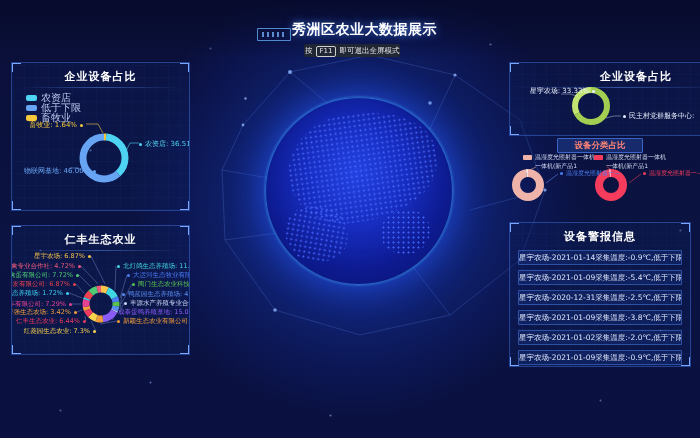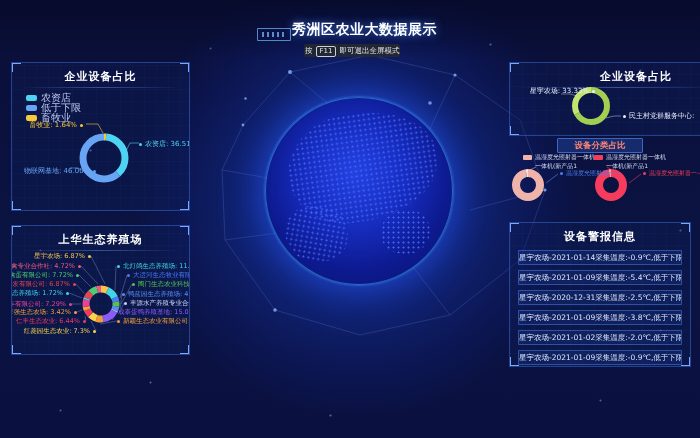--- a/index.html
+++ b/index.html
@@ -160,21 +160,21 @@
     <div class="co dot-after" style="right:106px;top:58px;color:#f5c93b">畜牧业: 1.64%</div>
     <div class="co dot-before" style="left:127px;top:77px;color:#4ed3f2">农资店: 36.51%</div>
     <div class="co dot-after" style="left:12px;top:104px;color:#68a4f4">物联网基地: 46.00%</div>
   </section>
 
   <section class="panel lined p-enterprise">
     <i class="c tl"></i>
       <i class="c tr"></i>
     <i class="c bl"></i>
       <i class="c br"></i>
-    <h2>上华生态养殖场</h2>
+    <h2>仁丰生态农业</h2>
     <svg class="leaders" width="177" height="128">
       <g stroke="rgba(150,175,235,.5)" stroke-width=".7">
         <line x1="79" y1="30" x2="93" y2="58"></line>
           <line x1="104" y1="40" x2="103" y2="64"></line>
         <line x1="115" y1="49" x2="108" y2="72"></line>
           <line x1="120" y1="58" x2="109" y2="78"></line>
         <line x1="110" y1="68" x2="108" y2="83"></line>
           <line x1="112" y1="77" x2="107" y2="87"></line>
         <line x1="100" y1="86" x2="101" y2="94"></line>
           <line x1="105" y1="95" x2="88" y2="98"></line>

